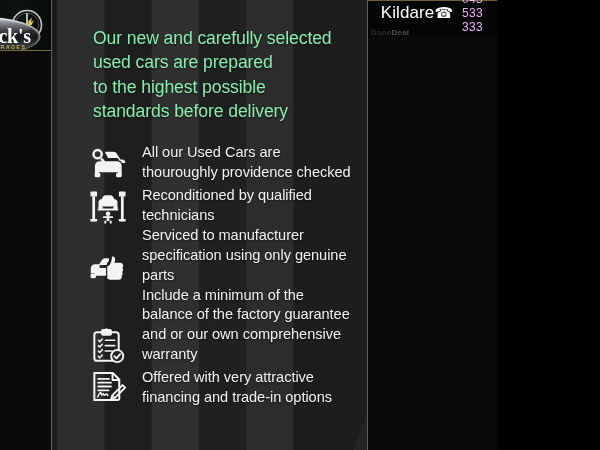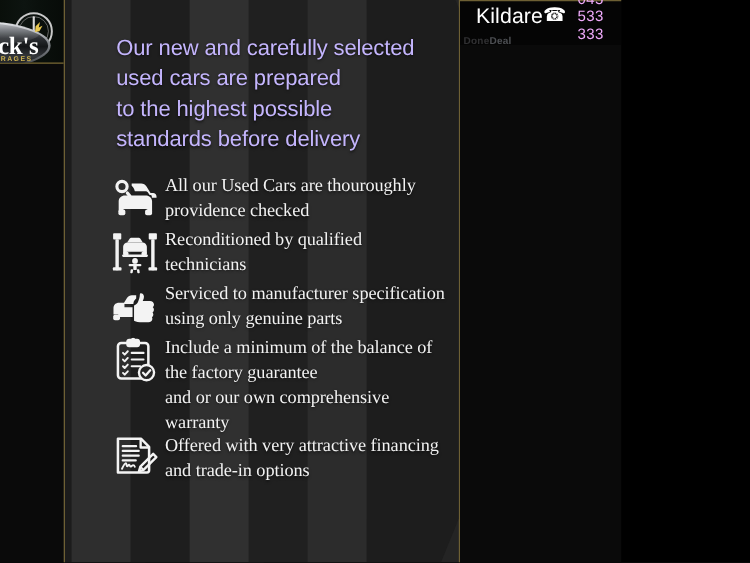--- a/index.html
+++ b/index.html
@@ -64,37 +64,36 @@
     position:relative; z-index:2;
     padding:26px 0 0 0;
   }
 
   
   .headline{
     padding:0 24px 0 41px;
     font-size:17.6px;
     line-height:1.38;
     font-weight:400;
-    color:#c4b5fd;
+    color:#86efac;
     letter-spacing:-.1px;
     text-shadow:0 1px 2px rgba(0,0,0,.55);
   }
   .headline .l2{ display:block; }
 
   
   .features{
     list-style:none;
     margin-top:17px;
     padding:0 10px 0 36px;
   }
   .feature{
-    display:flex; align-items:flex-start;
+    display:flex; align-items:flex-end;
     min-height:43px;
-    gap:4px;
-    font-family:Liberation Serif, serif;
+    gap:14px;
   }
   .feature .ico{
     flex:0 0 40px; width:40px; height:38px;
     display:flex; align-items:center; justify-content:center;
   }
   .feature .ico svg{ display:block; width:38px; height:36px; }
   .feature .txt{
     font-size:14.6px; line-height:1.36;
     color:#f2f2f2; letter-spacing:-.05px;
     text-shadow:0 1px 2px rgba(0,0,0,.5);

